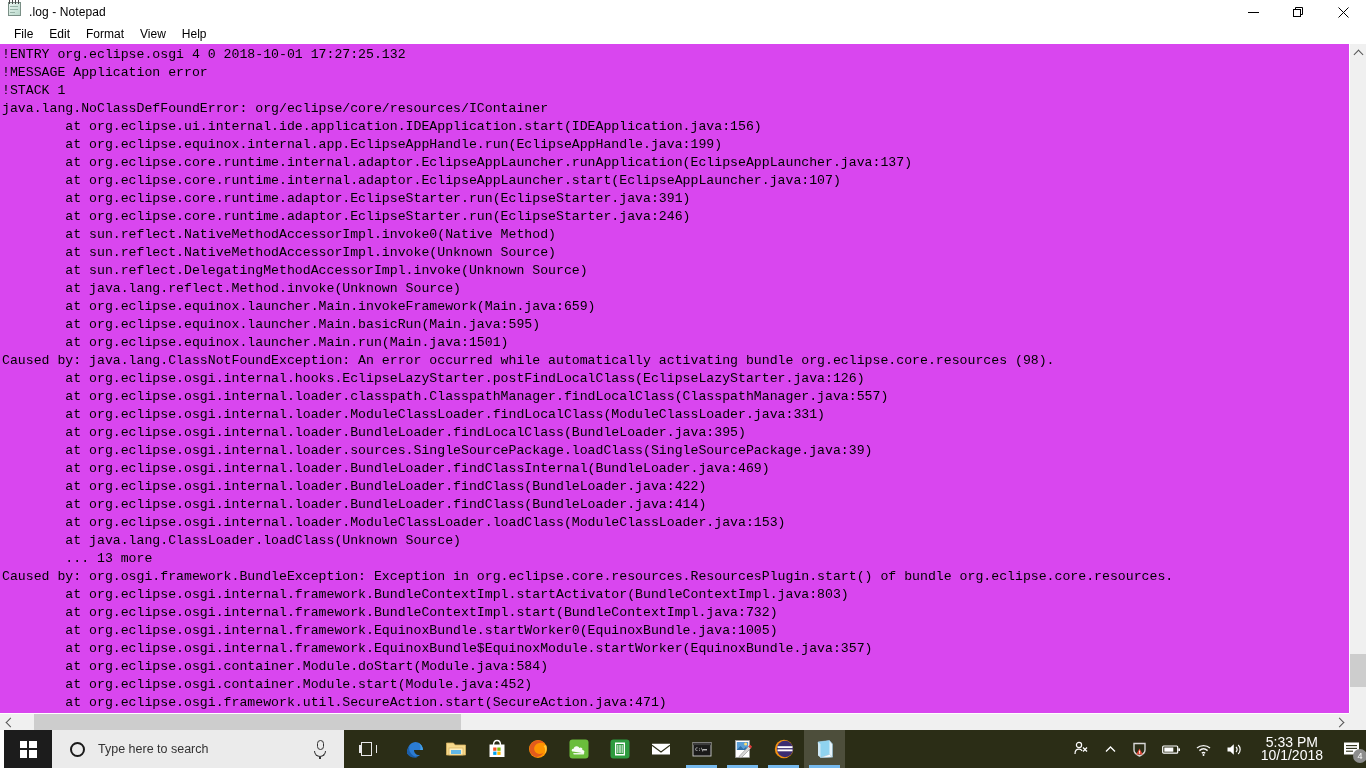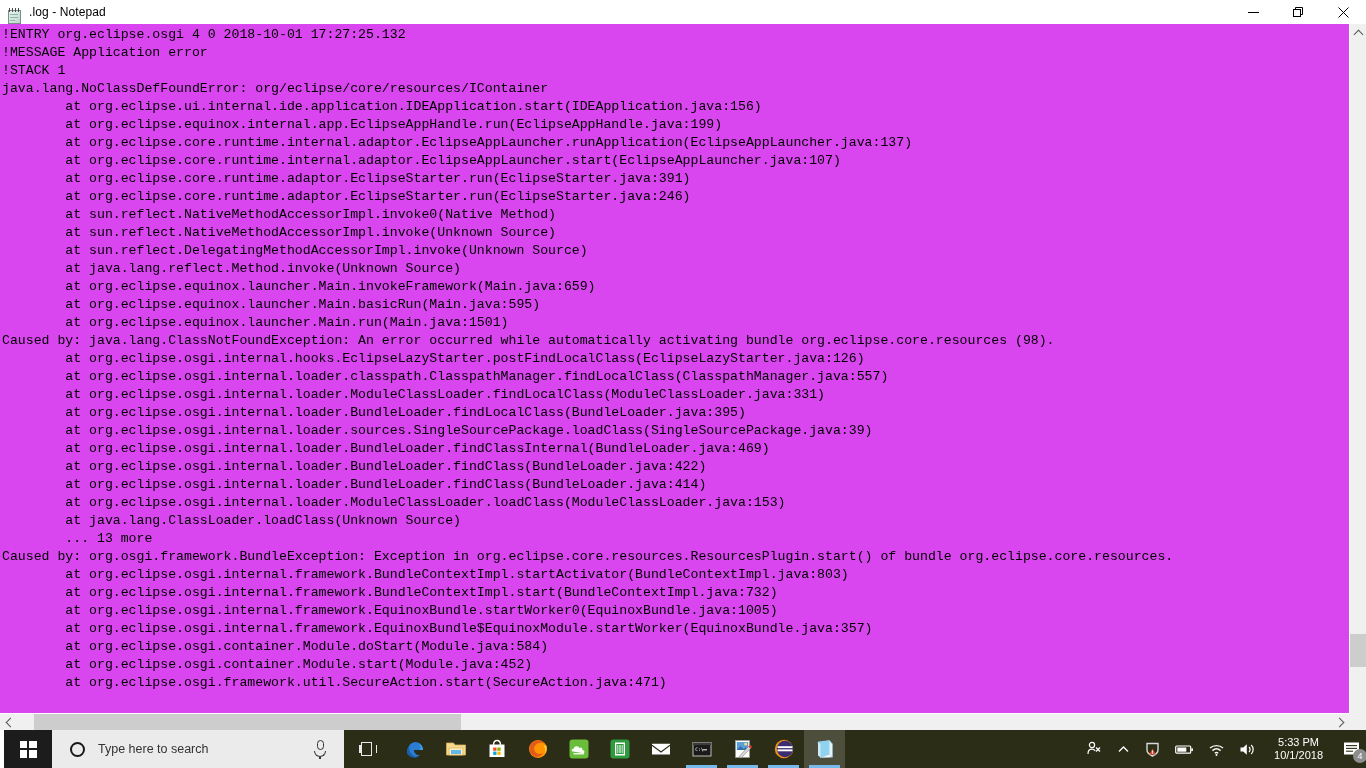--- a/index.html
+++ b/index.html
@@ -9,21 +9,21 @@
     background:#ffffff;
   }
   #screen { position:relative; width:1366px; height:768px; }
 
   
   .window {
     position:absolute; left:0; top:0; width:1366px; height:730px;
     background:#ffffff; display:flex; flex-direction:column;
   }
   .titlebar {
-    height:24px; background:#ffffff; display:flex; align-items:flex-end;
+    height:24px; background:#ffffff; display:flex; align-items:flex-start;
     flex:0 0 24px; position:relative;
   }
   .title-icon {
     width:16px; height:16px; margin-left:7px; margin-right:6px;
     position:relative; flex:0 0 16px;
   }
   .np-body {
     position:absolute; left:1px; top:2px; width:13px; height:14px;
     background:linear-gradient(135deg,#e8f4ef 0%, #cfe6dc 55%, #b9d8cb 100%);
     border:1px solid #7a8f86;
@@ -175,21 +175,21 @@
   .ticon { width:22px; height:22px; position:relative; }
 
   .tray {
     position:absolute; right:0; top:0; height:38px; display:flex; align-items:center;
   }
   .tray-item {
     height:38px; display:flex; align-items:center; justify-content:center;
     padding:0 7px; color:#fff;
   }
   .clock {
-    color:#fff; font-size:11px; line-height:13px; text-align:center;
+    color:#fff; font-size:14px; line-height:13px; text-align:center;
     padding:0 11px; height:24px; display:flex; flex-direction:column;
     justify-content:center; white-space:nowrap;
   }
   .action-center {
     position:relative; width:36px; height:38px; display:flex;
     align-items:center; justify-content:center;
   }
   .ac-badge {
     position:absolute; right:3px; bottom:5px; width:14px; height:14px;
     border-radius:50%; background:#8d8d8d; color:#fff; font-size:9px;
@@ -233,20 +233,27 @@
         </div>
         <div class="wc wc-close">
           <svg width="11" height="11" viewBox="0 0 11 11">
             <line x1="0.5" y1="0.5" x2="10.5" y2="10.5" stroke="#000" stroke-width="1"></line>
             <line x1="10.5" y1="0.5" x2="0.5" y2="10.5" stroke="#000" stroke-width="1"></line>
           </svg>
         </div>
       </div>
     </div>
 
+    <div class="menubar">
+      <div class="menu-item">File</div>
+      <div class="menu-item">Edit</div>
+      <div class="menu-item">Format</div>
+      <div class="menu-item">View</div>
+      <div class="menu-item">Help</div>
+    </div>
 
     <div class="textwrap">
       <div class="textarea-outer">
         <div class="textarea" id="doc-text"><span class="ln">!ENTRY org.eclipse.osgi 4 0 2018-10-01 17:27:25.132</span><span class="ln">!MESSAGE Application error</span><span class="ln">!STACK 1</span><span class="ln">java.lang.NoClassDefFoundError: org/eclipse/core/resources/IContainer</span><span class="ln">        at org.eclipse.ui.internal.ide.application.IDEApplication.start(IDEApplication.java:156)</span><span class="ln">        at org.eclipse.equinox.internal.app.EclipseAppHandle.run(EclipseAppHandle.java:199)</span><span class="ln">        at org.eclipse.core.runtime.internal.adaptor.EclipseAppLauncher.runApplication(EclipseAppLauncher.java:137)</span><span class="ln">        at org.eclipse.core.runtime.internal.adaptor.EclipseAppLauncher.start(EclipseAppLauncher.java:107)</span><span class="ln">        at org.eclipse.core.runtime.adaptor.EclipseStarter.run(EclipseStarter.java:391)</span><span class="ln">        at org.eclipse.core.runtime.adaptor.EclipseStarter.run(EclipseStarter.java:246)</span><span class="ln">        at sun.reflect.NativeMethodAccessorImpl.invoke0(Native Method)</span><span class="ln">        at sun.reflect.NativeMethodAccessorImpl.invoke(Unknown Source)</span><span class="ln">        at sun.reflect.DelegatingMethodAccessorImpl.invoke(Unknown Source)</span><span class="ln">        at java.lang.reflect.Method.invoke(Unknown Source)</span><span class="ln">        at org.eclipse.equinox.launcher.Main.invokeFramework(Main.java:659)</span><span class="ln">        at org.eclipse.equinox.launcher.Main.basicRun(Main.java:595)</span><span class="ln">        at org.eclipse.equinox.launcher.Main.run(Main.java:1501)</span><span class="ln">Caused by: java.lang.ClassNotFoundException: An error occurred while automatically activating bundle org.eclipse.core.resources (98).</span><span class="ln">        at org.eclipse.osgi.internal.hooks.EclipseLazyStarter.postFindLocalClass(EclipseLazyStarter.java:126)</span><span class="ln">        at org.eclipse.osgi.internal.loader.classpath.ClasspathManager.findLocalClass(ClasspathManager.java:557)</span><span class="ln">        at org.eclipse.osgi.internal.loader.ModuleClassLoader.findLocalClass(ModuleClassLoader.java:331)</span><span class="ln">        at org.eclipse.osgi.internal.loader.BundleLoader.findLocalClass(BundleLoader.java:395)</span><span class="ln">        at org.eclipse.osgi.internal.loader.sources.SingleSourcePackage.loadClass(SingleSourcePackage.java:39)</span><span class="ln">        at org.eclipse.osgi.internal.loader.BundleLoader.findClassInternal(BundleLoader.java:469)</span><span class="ln">        at org.eclipse.osgi.internal.loader.BundleLoader.findClass(BundleLoader.java:422)</span><span class="ln">        at org.eclipse.osgi.internal.loader.BundleLoader.findClass(BundleLoader.java:414)</span><span class="ln">        at org.eclipse.osgi.internal.loader.ModuleClassLoader.loadClass(ModuleClassLoader.java:153)</span><span class="ln">        at java.lang.ClassLoader.loadClass(Unknown Source)</span><span class="ln">        ... 13 more</span><span class="ln">Caused by: org.osgi.framework.BundleException: Exception in org.eclipse.core.resources.ResourcesPlugin.start() of bundle org.eclipse.core.resources.</span><span class="ln">        at org.eclipse.osgi.internal.framework.BundleContextImpl.startActivator(BundleContextImpl.java:803)</span><span class="ln">        at org.eclipse.osgi.internal.framework.BundleContextImpl.start(BundleContextImpl.java:732)</span><span class="ln">        at org.eclipse.osgi.internal.framework.EquinoxBundle.startWorker0(EquinoxBundle.java:1005)</span><span class="ln">        at org.eclipse.osgi.internal.framework.EquinoxBundle$EquinoxModule.startWorker(EquinoxBundle.java:357)</span><span class="ln">        at org.eclipse.osgi.container.Module.doStart(Module.java:584)</span><span class="ln">        at org.eclipse.osgi.container.Module.start(Module.java:452)</span><span class="ln">        at org.eclipse.osgi.framework.util.SecureAction.start(SecureAction.java:471)</span></div>
       </div>
 
       <div class="vscroll">
         <div class="sb-arrow up">
             <div class="chev up"></div>
           </div>

